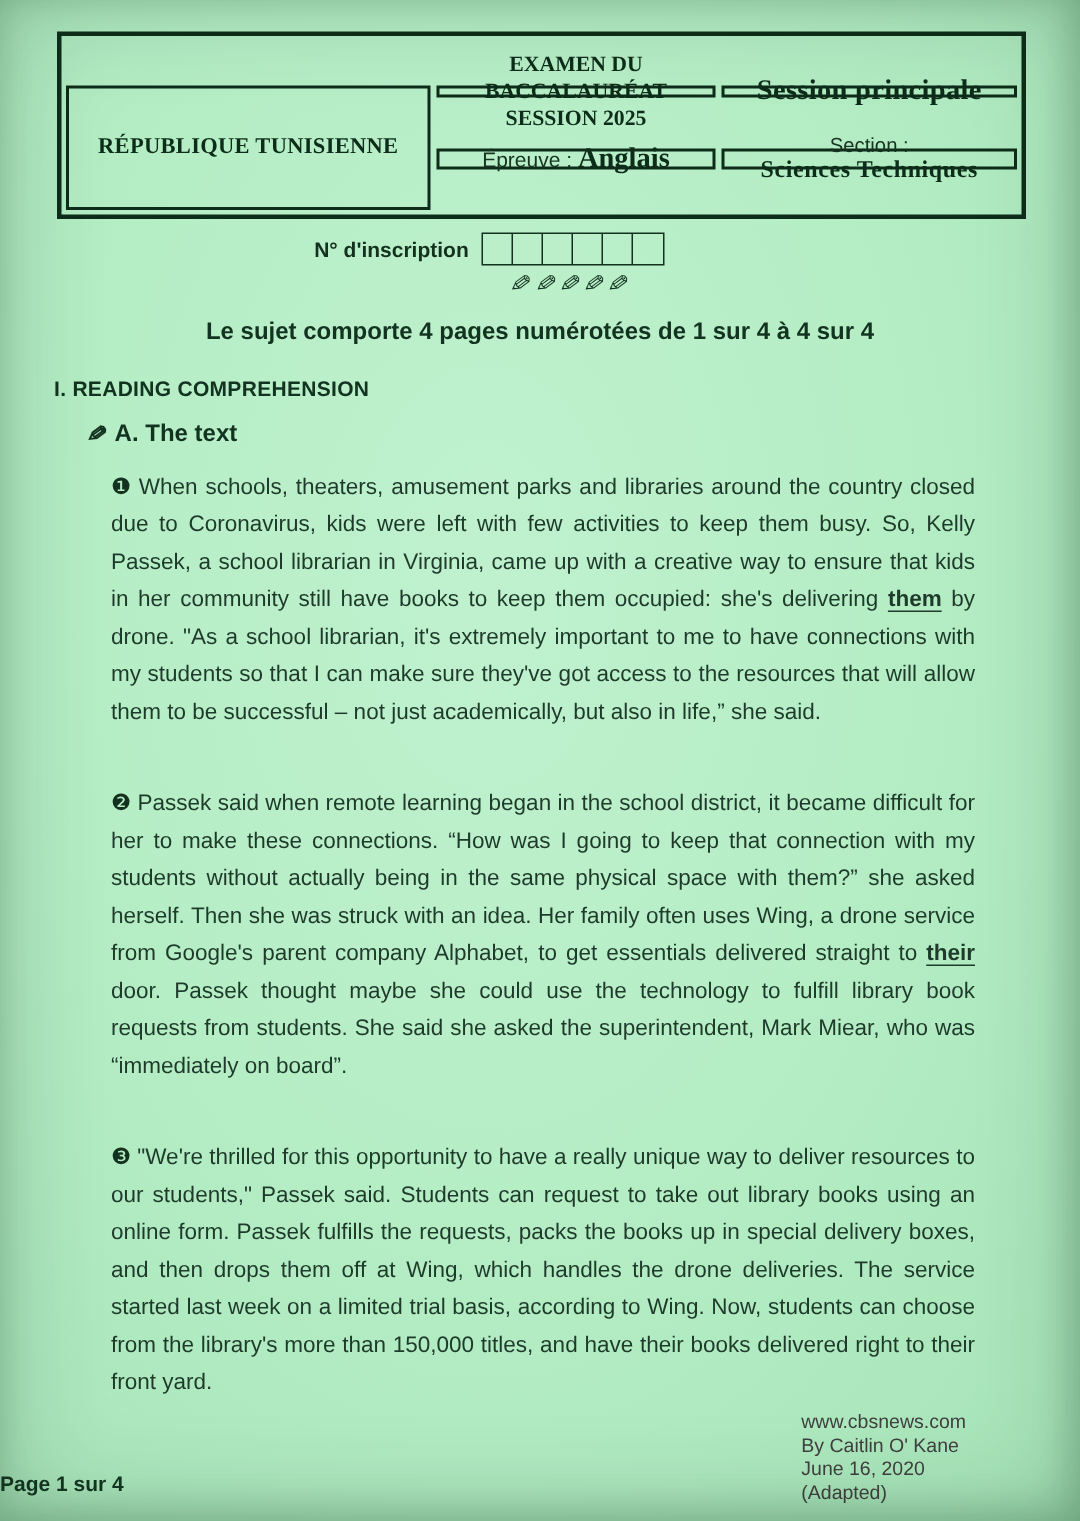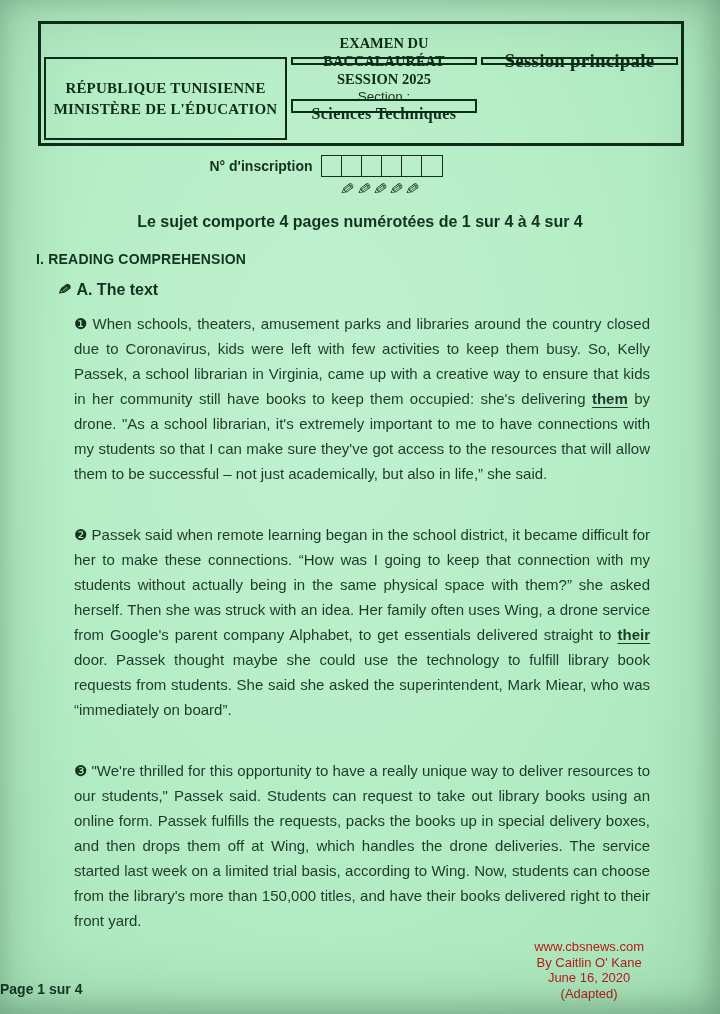--- a/index.html
+++ b/index.html
@@ -41,43 +41,48 @@
   .sec-title{margin:20px 0 0 36px;font-weight:bold;font-size:14px;color:#123320;letter-spacing:.2px;}
   .subsec{margin:13px 0 0 58px;font-weight:bold;font-size:16px;color:#123320;display:flex;align-items:center;gap:5px;}
   .subsec .pencil{font-size:16px;transform:scaleX(-1) rotate(-8deg);}
   
   .text-body{margin:12px 70px 0 74px;}
   .para{margin:0 0 36px 0;text-align:justify;font-size:15px;line-height:25px;color:#1e3a2a;}
   .para:last-child{margin-bottom:0;}
   .marker{padding-right:4px;color:#13311e;}
   .bu{font-weight:bold;text-decoration:underline;text-underline-offset:3px;}
   
-  .source{margin:6px 76px 0 auto;width:max-content;text-align:center;font-size:13px;line-height:15.5px;color:#b91c1c;}
+  .source{margin:6px 76px 0 auto;width:max-content;font-size:13px;line-height:15.5px;color:#404040;}
   
   .footer{position:absolute;bottom:17px;left:0;width:100%;text-align:left;font-weight:bold;font-size:14px;color:#123320;}
 </style>
 </head>
 <body>
 
 <div class="vignette"></div>
 
 <div class="hdr">
   <div class="cell cell-left">
     <div class="ln serifb">RÉPUBLIQUE TUNISIENNE</div>
-    <div class="ln serifb">MINISTÈRE DE L'ÉDUCATION</div>
   </div>
 
   <div class="cell">
     <div class="exam1 serifb">EXAMEN DU BACCALAURÉAT</div>
     <div class="exam1 serifb">SESSION 2025</div>
   </div>
   <div class="cell">
     <div class="session serifb">Session principale</div>
   </div>
 
+  <div class="cell">
+    <div class="mixrow">
+      <span>Épreuve :</span>
+      <span class="big">Anglais</span>
+    </div>
+  </div>
   <div class="cell">
     <div class="sect-label">Section :</div>
     <div class="sect-value serifb">Sciences  Techniques</div>
   </div>
 
 </div>
 
 <div class="insc-row">
   <span class="insc-label">N° d'inscription</span>
   <div class="insc-boxes">

